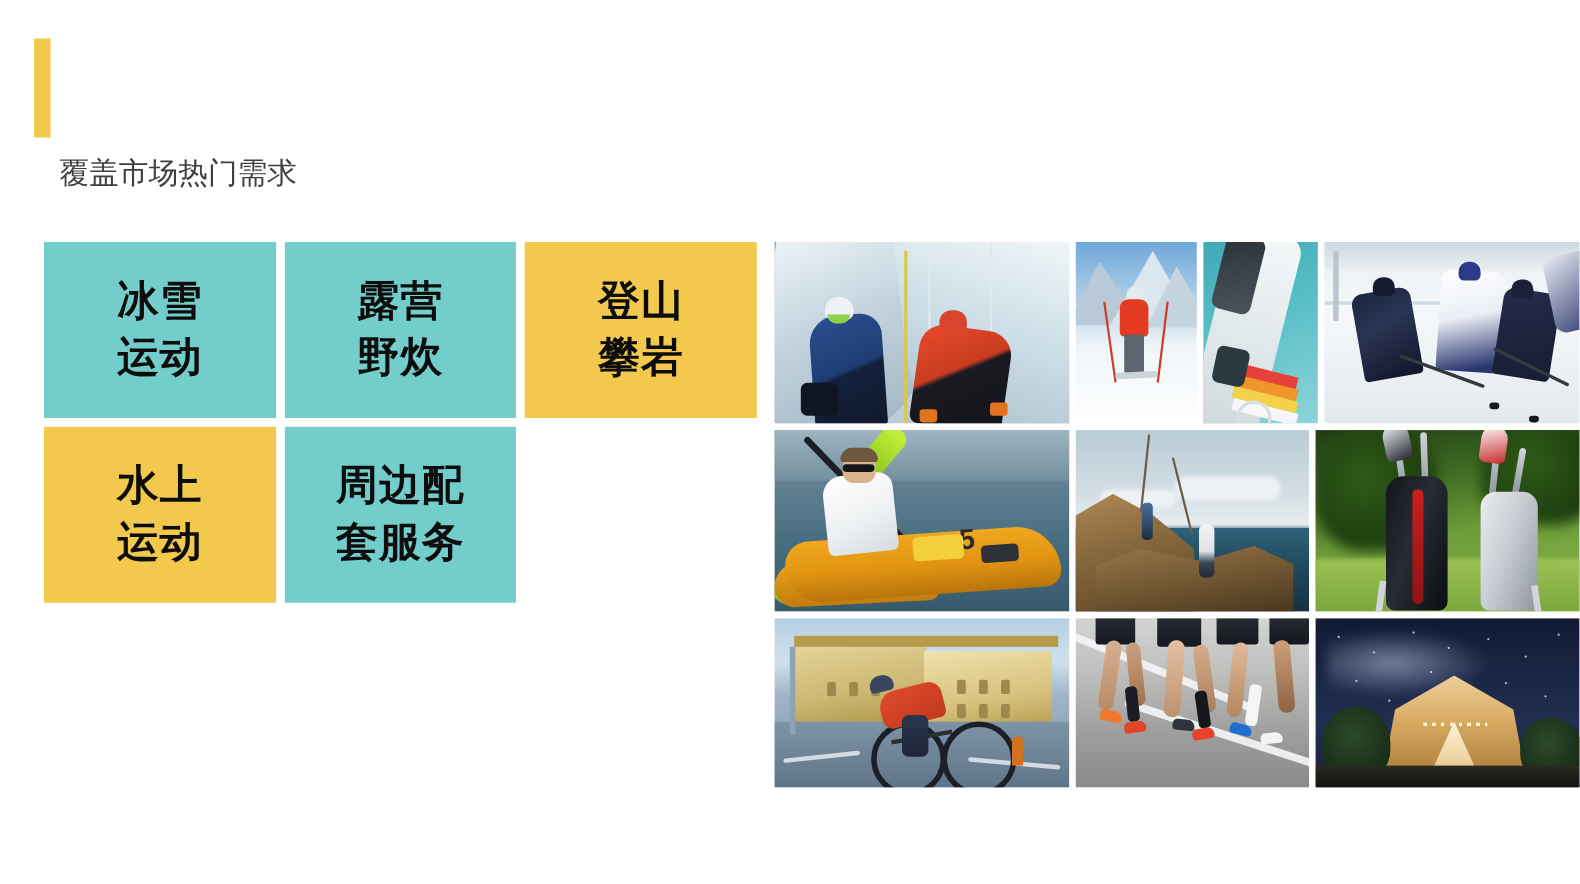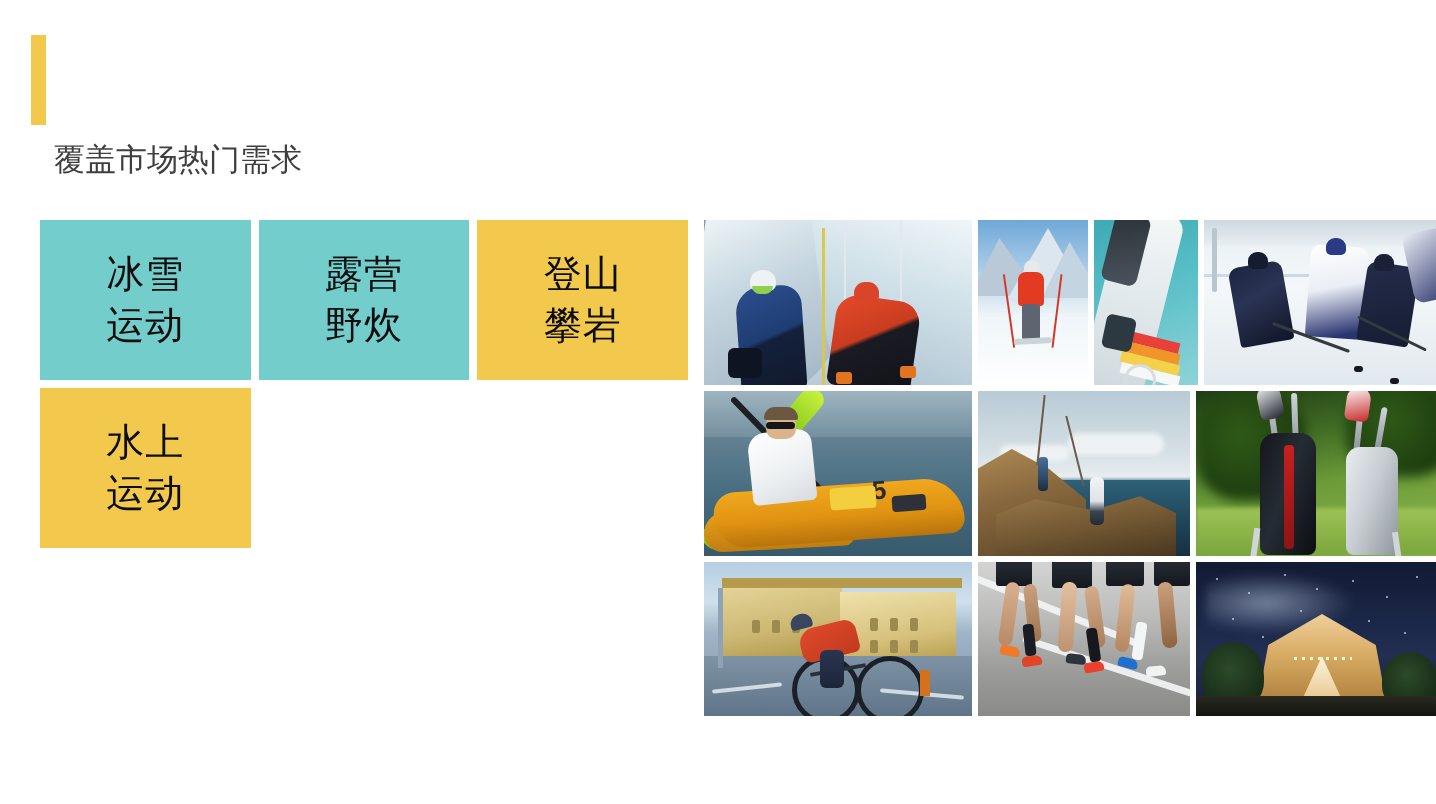--- a/index.html
+++ b/index.html
@@ -34,21 +34,21 @@
     font-size: 62px;
     font-weight: bold;
     color: #72CDCB;
     letter-spacing: -1px;
     line-height: 1;
     white-space: nowrap;
   }
   #page-subtitle {
     position: absolute;
     left: 54px; top: 141px;
-    font-size: 31px;
+    font-size: 27px;
     color: #3F3F3F;
     line-height: 1.2;
     white-space: nowrap;
   }
 
   
   #tile-grid {
     position: absolute;
     left: 40px; top: 220px;
     width: 648px;
@@ -60,21 +60,21 @@
     row-gap: 8px;
   }
   .tile {
     display: flex;
     flex-direction: column;
     align-items: center;
     justify-content: center;
     font-size: 38px;
     line-height: 1.34;
     color: #0d0d0d;
-    font-weight: 400;
+    font-weight: 700;
     letter-spacing: 1px;
     text-align: center;
     user-select: none;
   }
   .tile .tline { display: block; }
   .tile-teal   { background: #72CDCB; }
   .tile-yellow { background: #F2C94C; }
 
   
   #photo-grid {
@@ -340,20 +340,24 @@
       <span class="tline">野炊</span>
     </div>
     <div class="tile tile-yellow">
       <span class="tline">登山</span>
       <span class="tline">攀岩</span>
     </div>
     <div class="tile tile-yellow">
       <span class="tline">水上</span>
       <span class="tline">运动</span>
     </div>
+    <div class="tile tile-teal">
+      <span class="tline">周边配</span>
+      <span class="tline">套服务</span>
+    </div>
   </div>
 
 <div id="photo-grid">
 
   <div class="photo-row" id="photo-row-1">
 
     <div class="photo p-iceclimb">
       <div class="lyr sky"></div>
       <div class="lyr icewall-a"></div>
       <div class="lyr icewall-b"></div>

